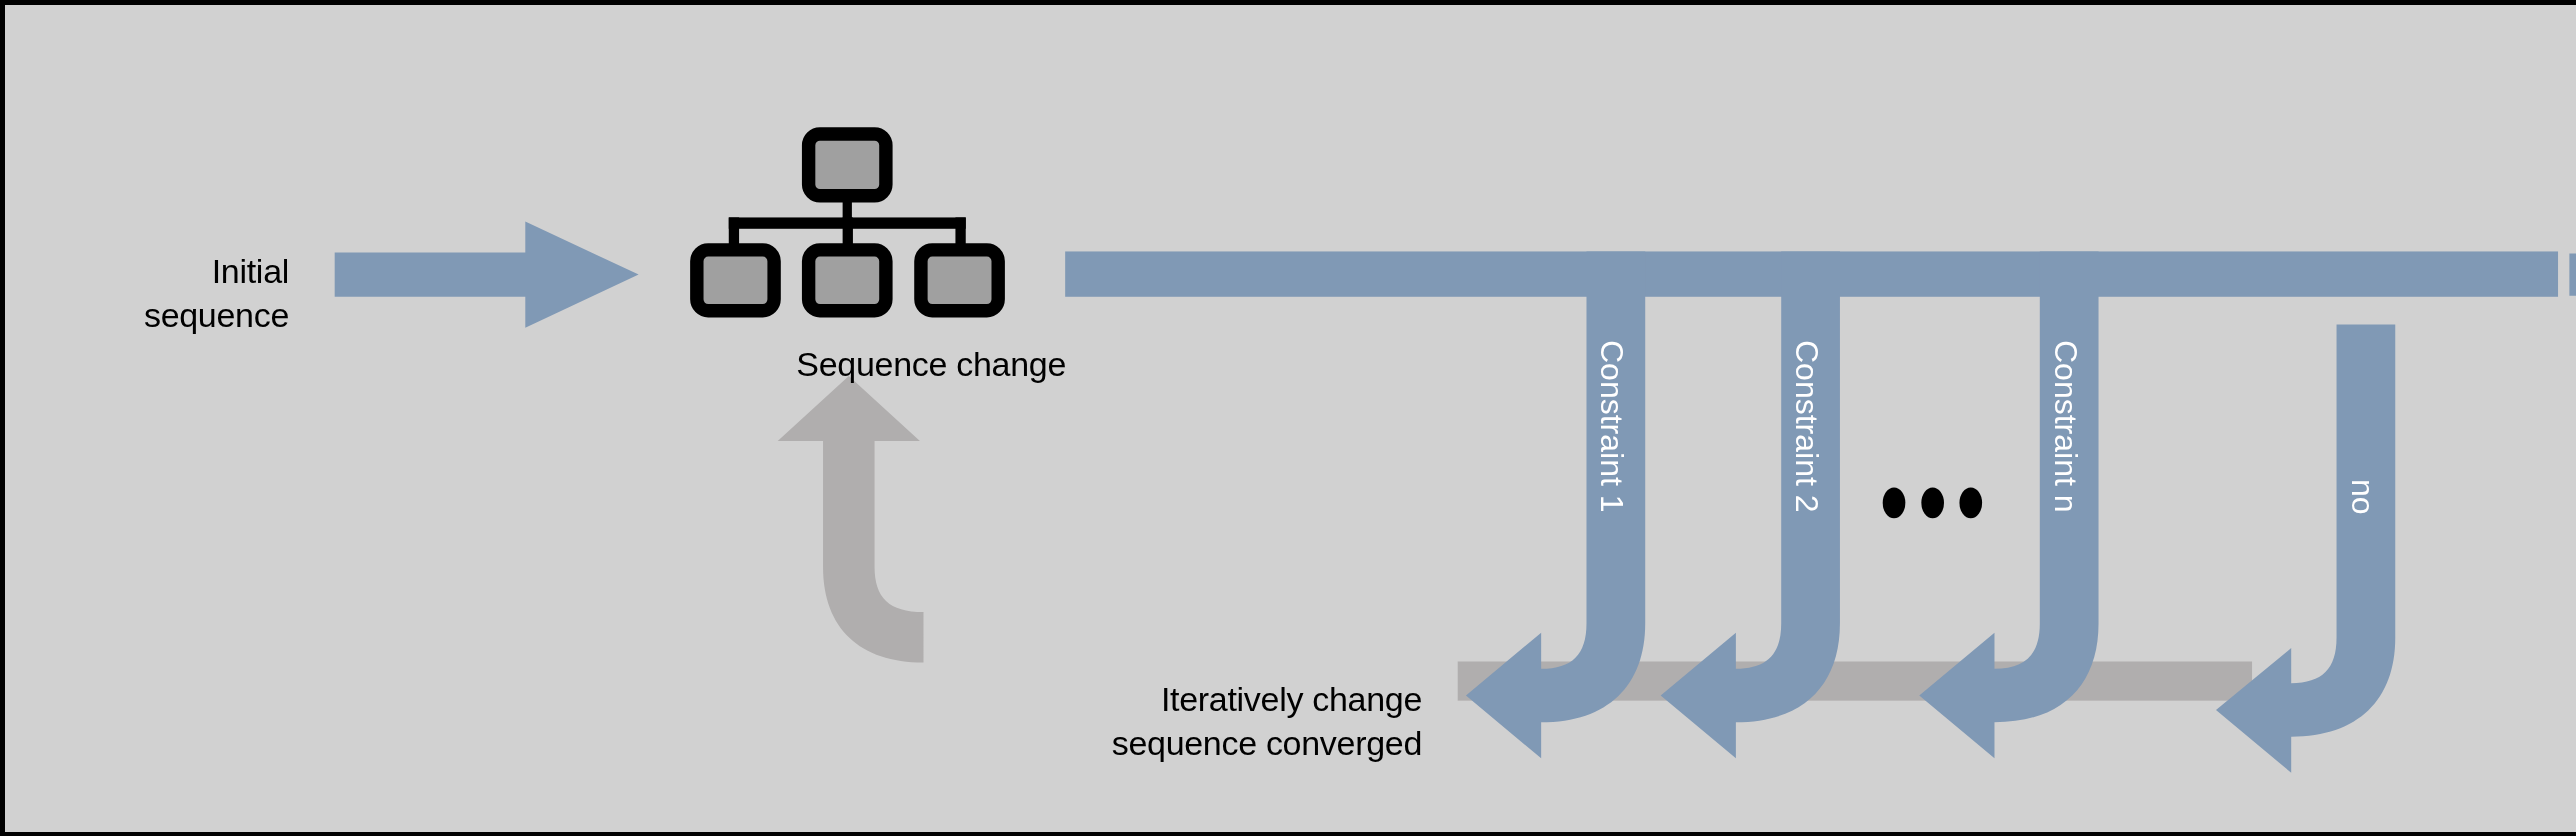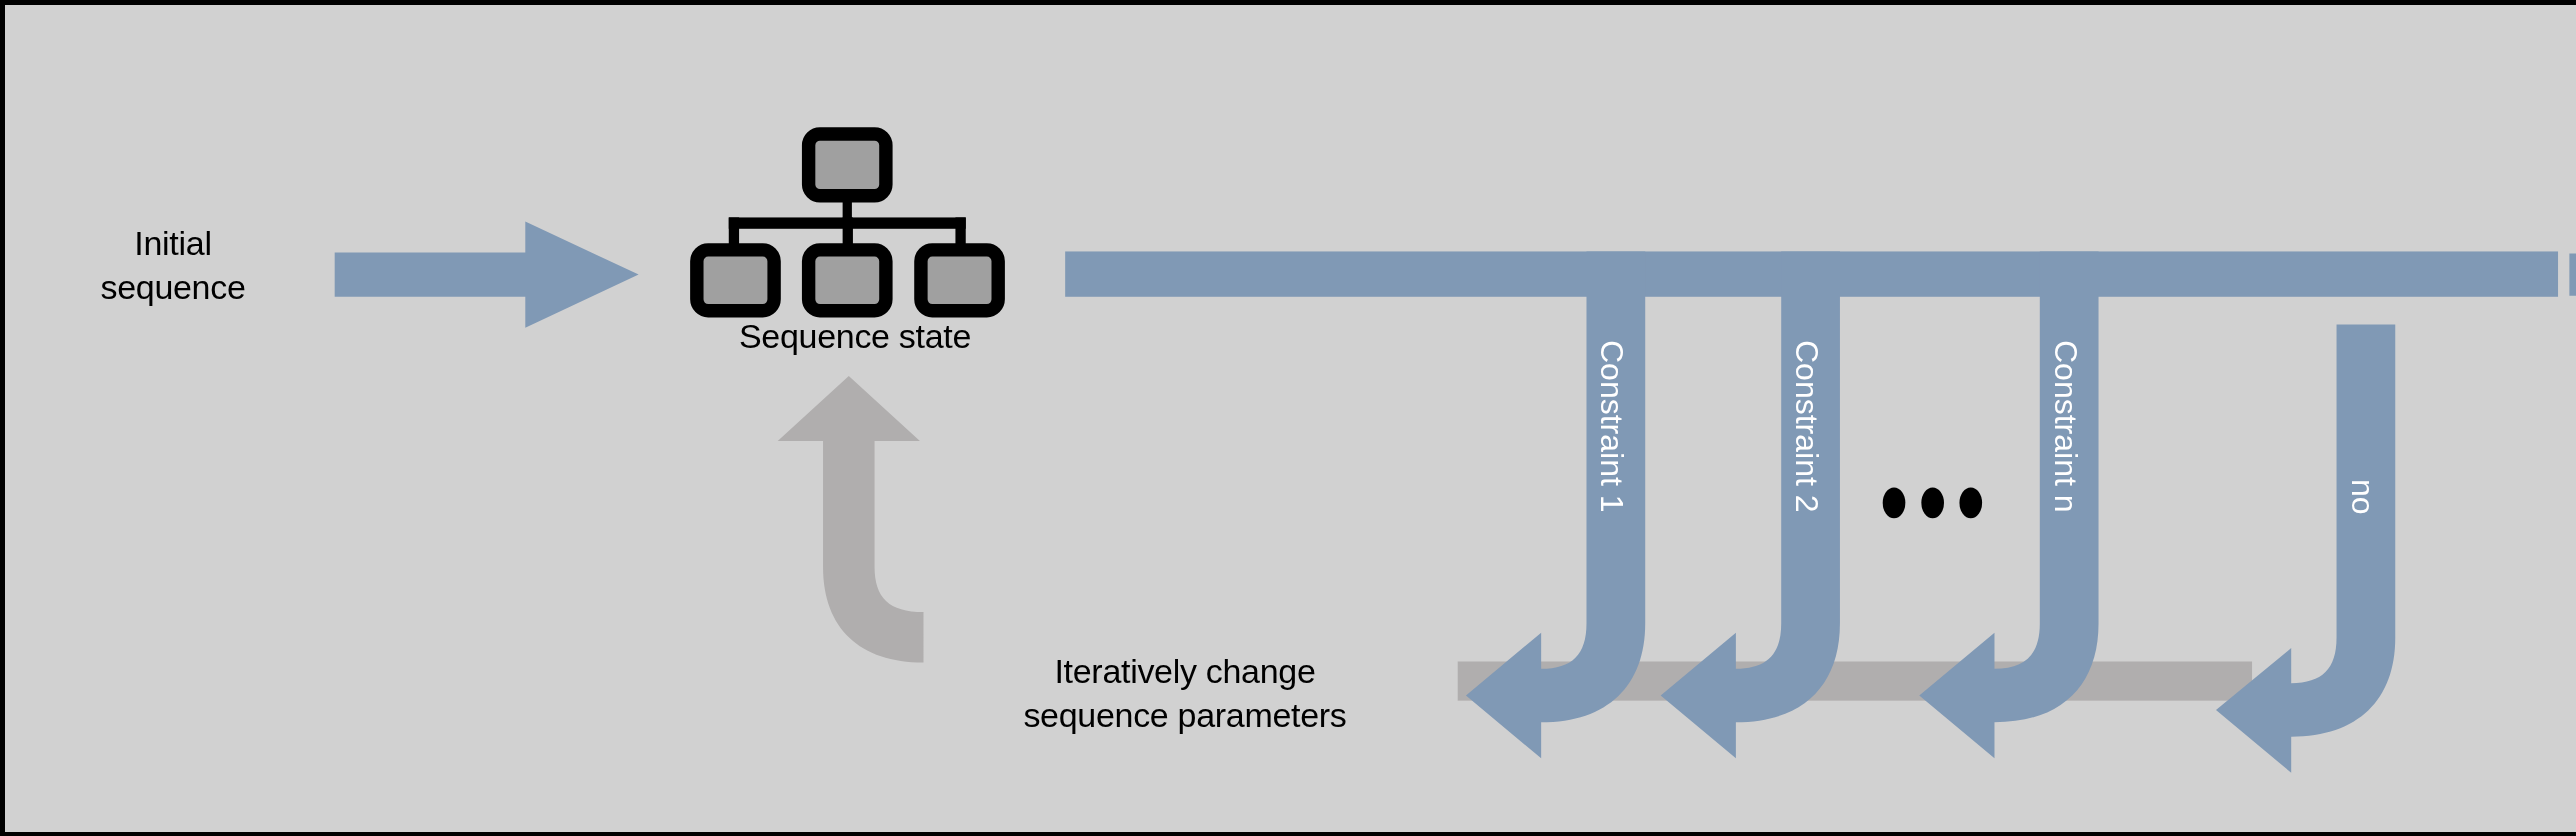--- a/index.html
+++ b/index.html
@@ -13,24 +13,25 @@
     box-sizing:border-box;
     border:5.7px solid #000000;
     overflow:hidden;
   }
 
   
   .label{
     position:absolute;
     color:#000000;
     font-family:"Liberation Sans", sans-serif;
-    text-align:center;
+    text-align:right;
     line-height:1.30;
     white-space:pre-line;
     letter-spacing:-0.3px;
+    margin-top:28px;
   }
 
   #initial-sequence-label{
     left:52px; top:216px; width:232px;
     font-size:34px;
   }
   #sequence-state-label{
     left:639px; top:309px; width:422px;
     font-size:34px;
   }
@@ -218,24 +219,24 @@
       <ellipse cx="5930" cy="455" rx="22" ry="27" fill="none" stroke="#0d1b24" stroke-width="15"></ellipse>
 
       <rect x="5705" y="503" width="230" height="11" fill="#2a6f91"></rect>
       <rect x="5725" y="514" width="190" height="14" fill="#9db9c7"></rect>
     </g>
   </svg>
 
   <div class="label" id="initial-sequence-label">Initial
 sequence</div>
 
-  <div class="label" id="sequence-state-label">Sequence state</div>
+  <div class="label" id="sequence-state-label">Sequence change</div>
 
   <div class="label" id="iteratively-label">Iteratively change
-sequence parameters</div>
+sequence converged</div>
 
 
   <div class="constraint-label" style="left:1625px; top:335px;">Constraint 1</div>
 
   <div class="constraint-label" style="left:1820px; top:335px;">Constraint 2</div>
 
   <div class="constraint-label" style="left:2079px; top:335px;">Constraint n</div>
 
   <div class="branch-label" style="left:2376px; top:474px;">no</div>
 

